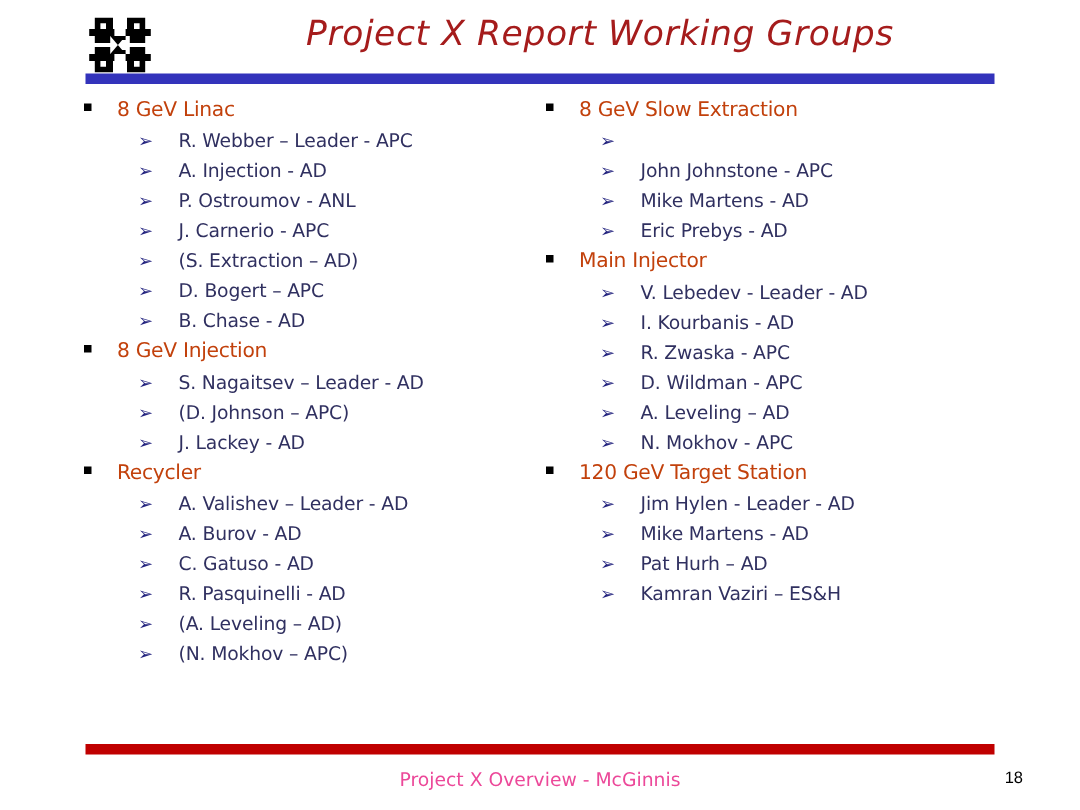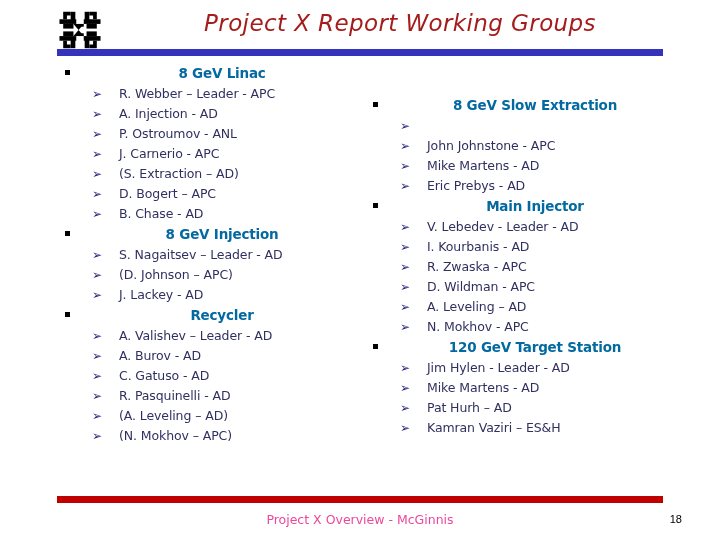--- a/index.html
+++ b/index.html
@@ -52,36 +52,35 @@
     height: 7px;
     background: #3333bb;
   }
 
   
   .column {
     position: absolute;
     top: 64px;
   }
   #column-left  { left: 56px;  width: 310px; }
-  #column-right { left: 364px; width: 320px; margin-top: 32px; }
+  #column-right { left: 364px; width: 320px; }
 
   
   .group { margin: 0 0 1px 0; }
 
   .group-heading {
     display: flex;
     align-items: flex-start;
     font-family: "DejaVu Sans", sans-serif;
     font-size: 13.5px;
-    font-weight: bold;
-    color: #0369a1;
+    font-weight: normal;
+    color: #c2410c;
     line-height: 19px;
     letter-spacing: -0.2px;
     margin-bottom: 1px;
-    text-align: center;
   }
   .square-bullet {
     flex: 0 0 auto;
     width: 22px;
     color: #000000;
     font-size: 10px;
     line-height: 19px;
   }
   .square-bullet i {
     display: inline-block;

